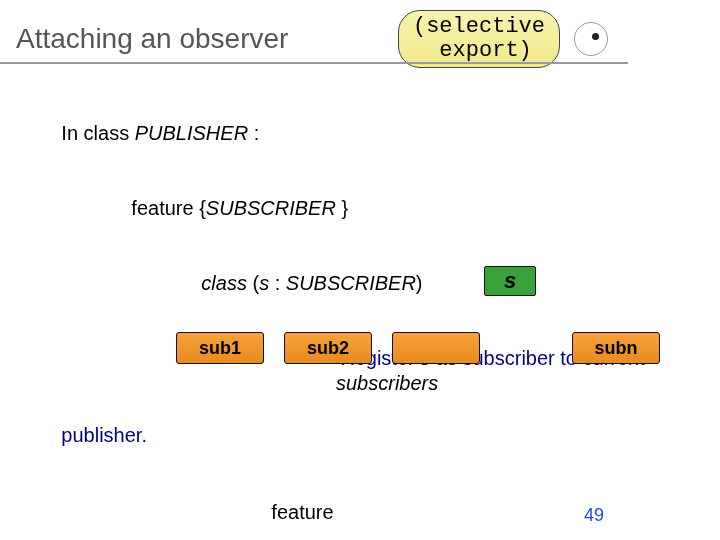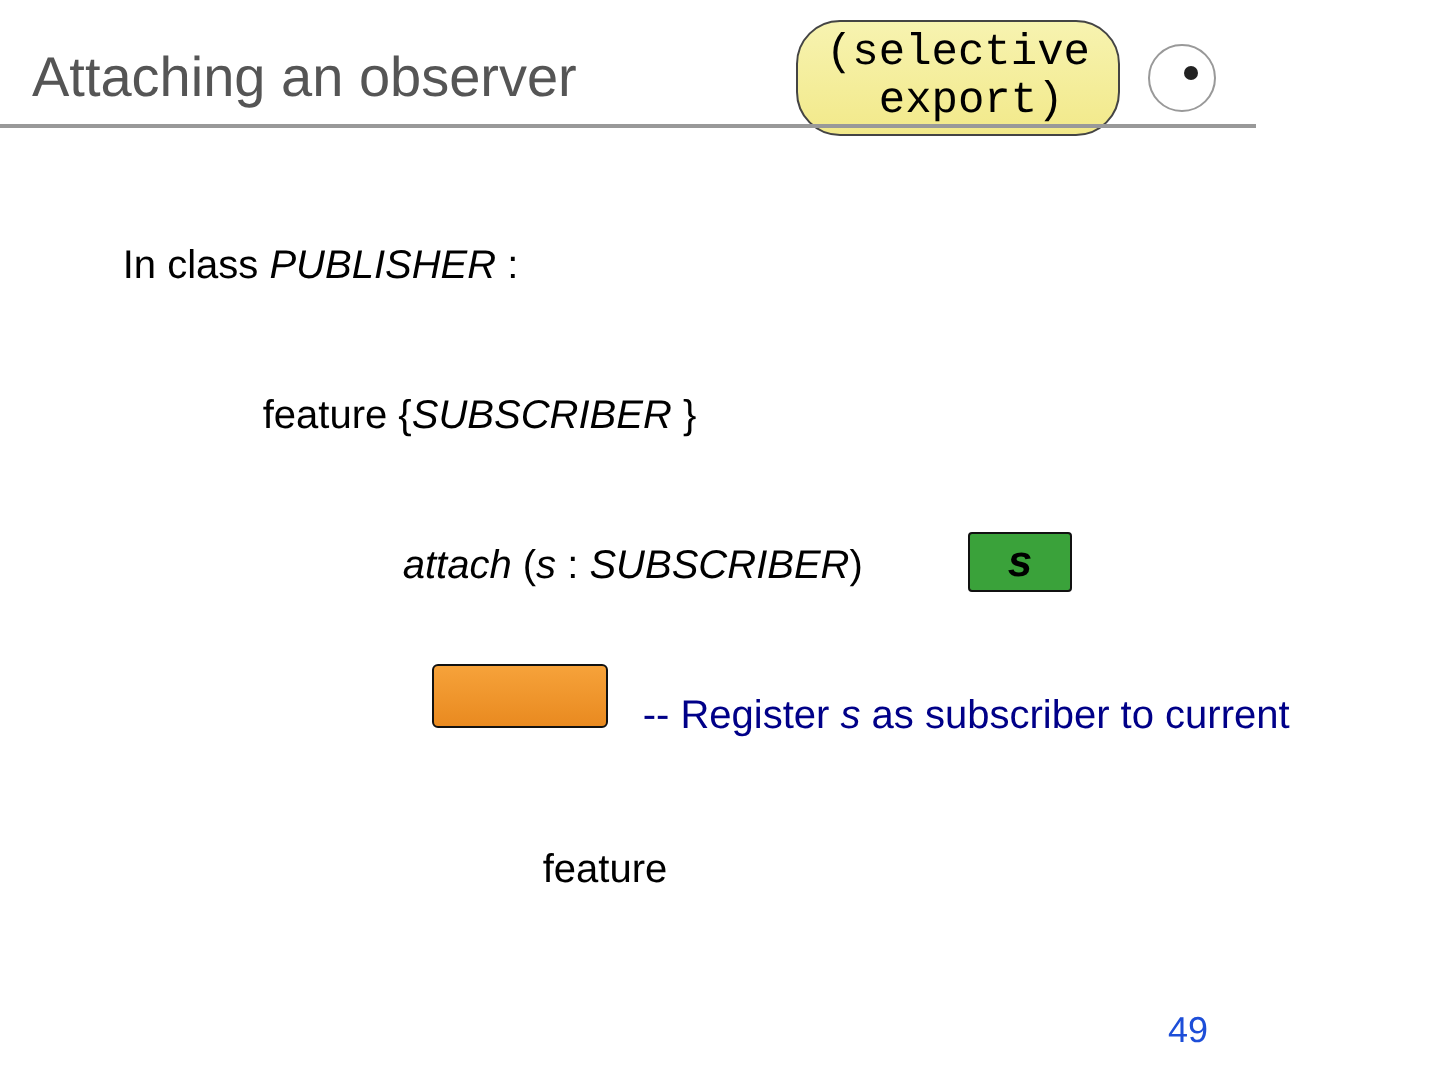--- a/index.html
+++ b/index.html
@@ -50,37 +50,50 @@
   <div class="hr"></div>
 
   <div class="body">
     <div class="line">
       <span>In class </span><span class="italic">PUBLISHER</span><span> :</span>
     </div>
     <div class="line ind1">
       <span class="bold">feature</span><span> {</span><span class="italic">SUBSCRIBER</span><span> }</span>
     </div>
     <div class="line ind2">
-      <span class="italic">attach</span><span> (</span><span class="italic">s</span><span> : </span><span class="italic">SUBSCRIBER</span><span>)</span>
+      <span class="italic">class</span><span> (</span><span class="italic">s</span><span> : </span><span class="italic">SUBSCRIBER</span><span>)</span>
     </div>
     <div class="line ind3 navy">
       <span>-- Register </span><span class="italic">s</span><span> as subscriber to current</span>
+    </div>
+    <div class="line publisher navy">
+      <span>publisher.</span>
     </div>
     <div class="line req-block">
       <span class="bold">feature</span>
     </div>
 
   </div>
 
   <div class="sbox">
       <span>s</span>
     </div>
 
   <div class="subsrow">
+    <div class="subbox">
+        <span>sub1</span>
+      </div>
     <div class="gap-small"></div>
+    <div class="subbox">
+        <span>sub2</span>
+      </div>
     <div class="gap-small"></div>
     <div class="subbox blank"></div>
     <div class="gap-big"></div>
+    <div class="subbox">
+        <span>subn</span>
+      </div>
   </div>
 
+  <div class="subscribers-caption">subscribers</div>
 
   <div class="pagenum">49</div>
 </div>
 
 </body></html>

